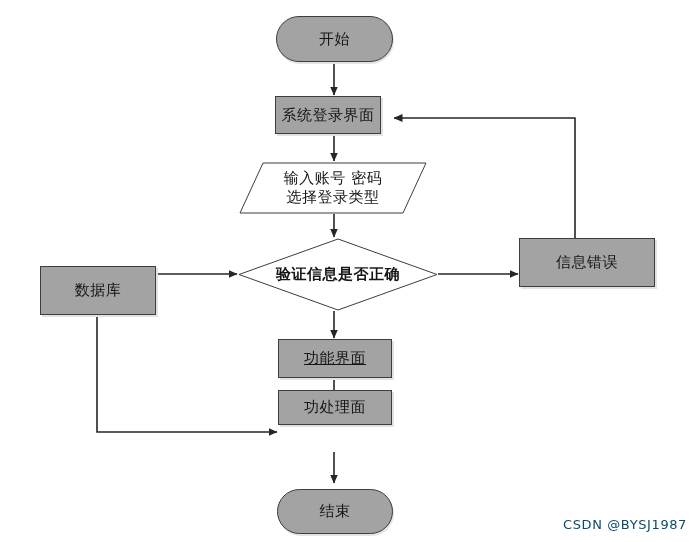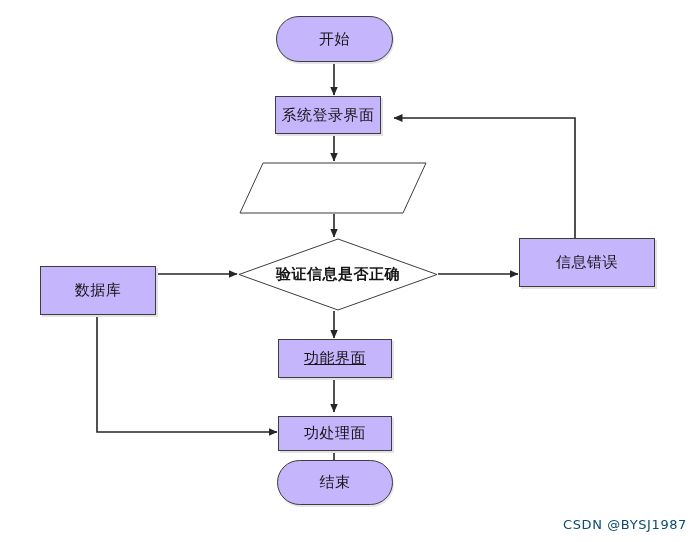--- a/index.html
+++ b/index.html
@@ -17,21 +17,21 @@
   #canvas {
     position: absolute;
     left: 0;
     top: 0;
     width: 699px;
     height: 542px;
   }
   .node {
     position: absolute;
     box-sizing: border-box;
-    background: #c4b5fd;
+    background: #a3a3a3;
     border: 1px solid #3d3d3d;
     display: flex;
     align-items: center;
     justify-content: center;
     text-align: center;
     color: #161616;
     font-size: 15px;
     line-height: 1.25;
     letter-spacing: 0.5px;
     box-shadow: 2px 2px 0 0 #e2e2e2;
@@ -118,37 +118,39 @@
     <div class="node terminator" style="left: 276px; top: 16px; width: 117px; height: 46px;">
       <span class="node-label">开始</span>
     </div>
     <div class="node rect" style="left: 275px; top: 96px; width: 106px; height: 38px; justify-content: center;">
       <span class="node-label">系统登录界面</span>
     </div>
     <div class="node parallelogram" style="left: 239px; top: 162px; width: 188px; height: 52px;">
       <svg class="para-shape" viewBox="0 0 188 52" preserveAspectRatio="none">
         <path d="M24,1 L187,1 L164,51 L1,51 Z" fill="#ffffff" stroke="#3d3d3d" stroke-width="1"></path>
       </svg>
+      <span class="node-label">输入账号 密码
+选择登录类型</span>
     </div>
     <div class="node diamond" style="left: 238px; top: 238px; width: 200px; height: 73px; font-weight: bold;">
       <svg class="diamond-shape" viewBox="0 0 200 73" preserveAspectRatio="none">
         <path d="M100,1 L199,36.5 L100,72 L1,36.5 Z" fill="#ffffff" stroke="#3d3d3d" stroke-width="1"></path>
       </svg>
       <span class="node-label">验证信息是否正确</span>
     </div>
     <div class="node rect" style="left: 40px; top: 250px; width: 116px; height: 49px; margin-top: 16px;">
       <span class="node-label">数据库</span>
     </div>
     <div class="node rect" style="left: 519px; top: 238px; width: 136px; height: 49px;">
       <span class="node-label">信息错误</span>
     </div>
     <div class="node rect" style="left: 278px; top: 339px; width: 114px; height: 39px; text-decoration: underline;">
       <span class="node-label">功能界面</span>
     </div>
-    <div class="node rect" style="left: 278px; top: 416px; width: 114px; height: 35px;">
+    <div class="node rect" style="left: 278px; top: 390px; width: 114px; height: 35px;">
       <span class="node-label">功处理面</span>
     </div>
-    <div class="node terminator" style="left: 277px; top: 460px; width: 116px; height: 45px;">
+    <div class="node terminator" style="left: 277px; top: 489px; width: 116px; height: 45px;">
       <span class="node-label">结束</span>
     </div>
   </div>
 
 <div id="watermark">CSDN @BYSJ1987</div>
 
 </body></html>

